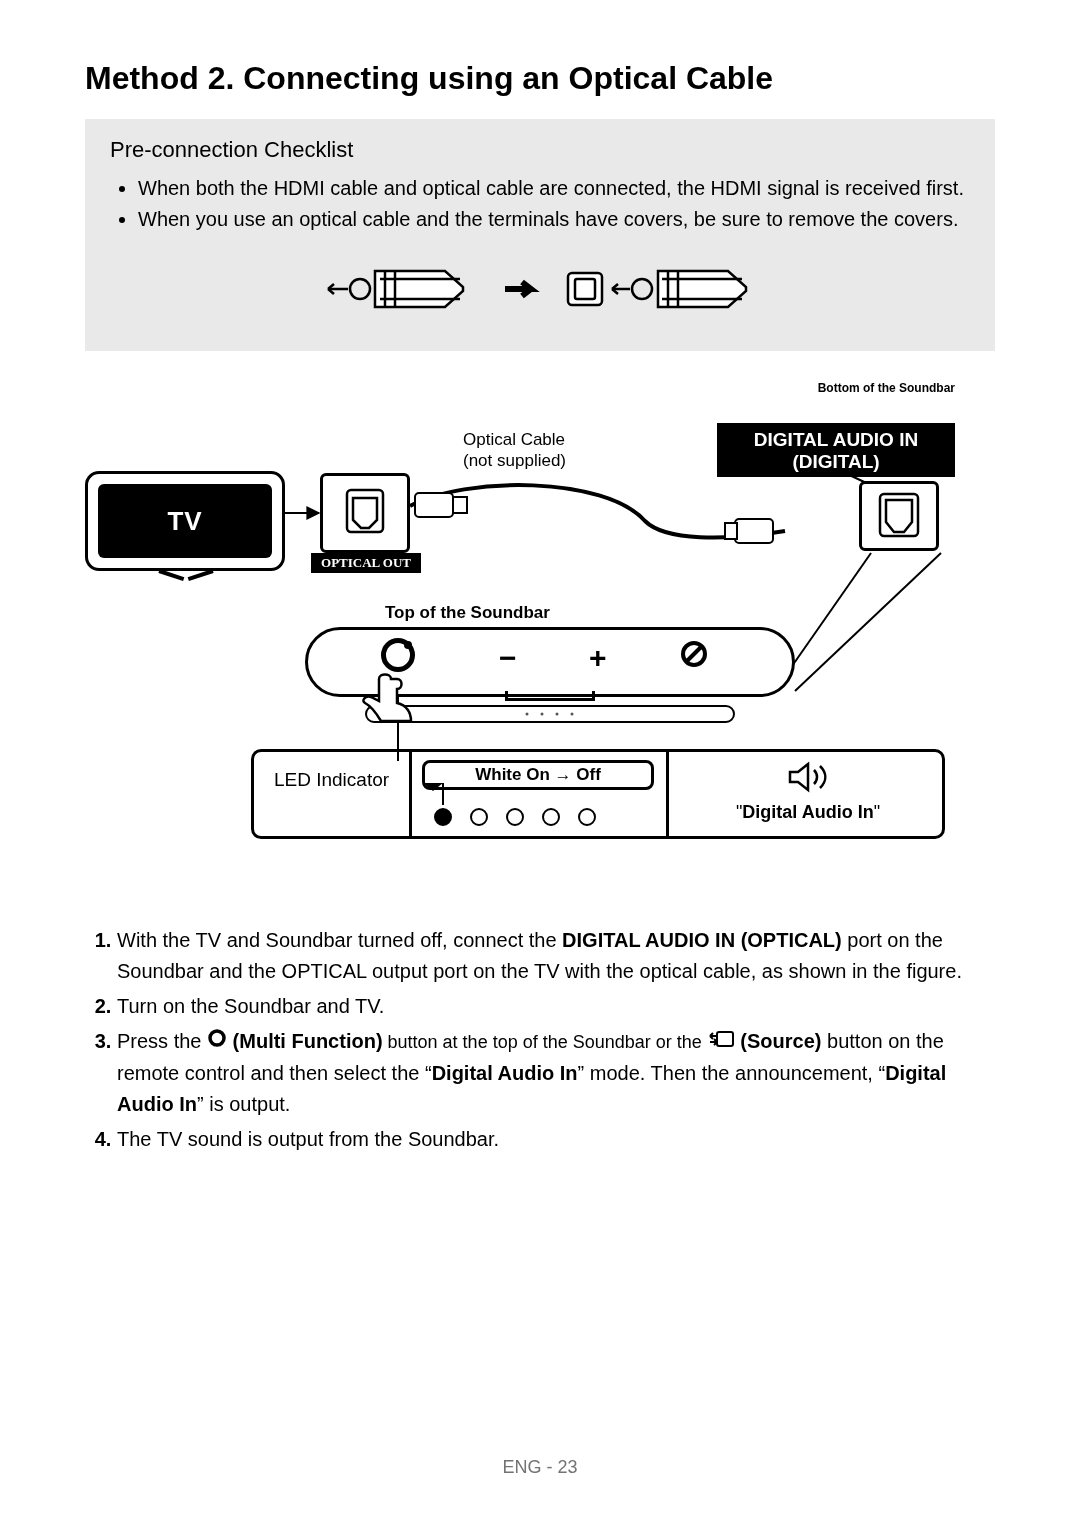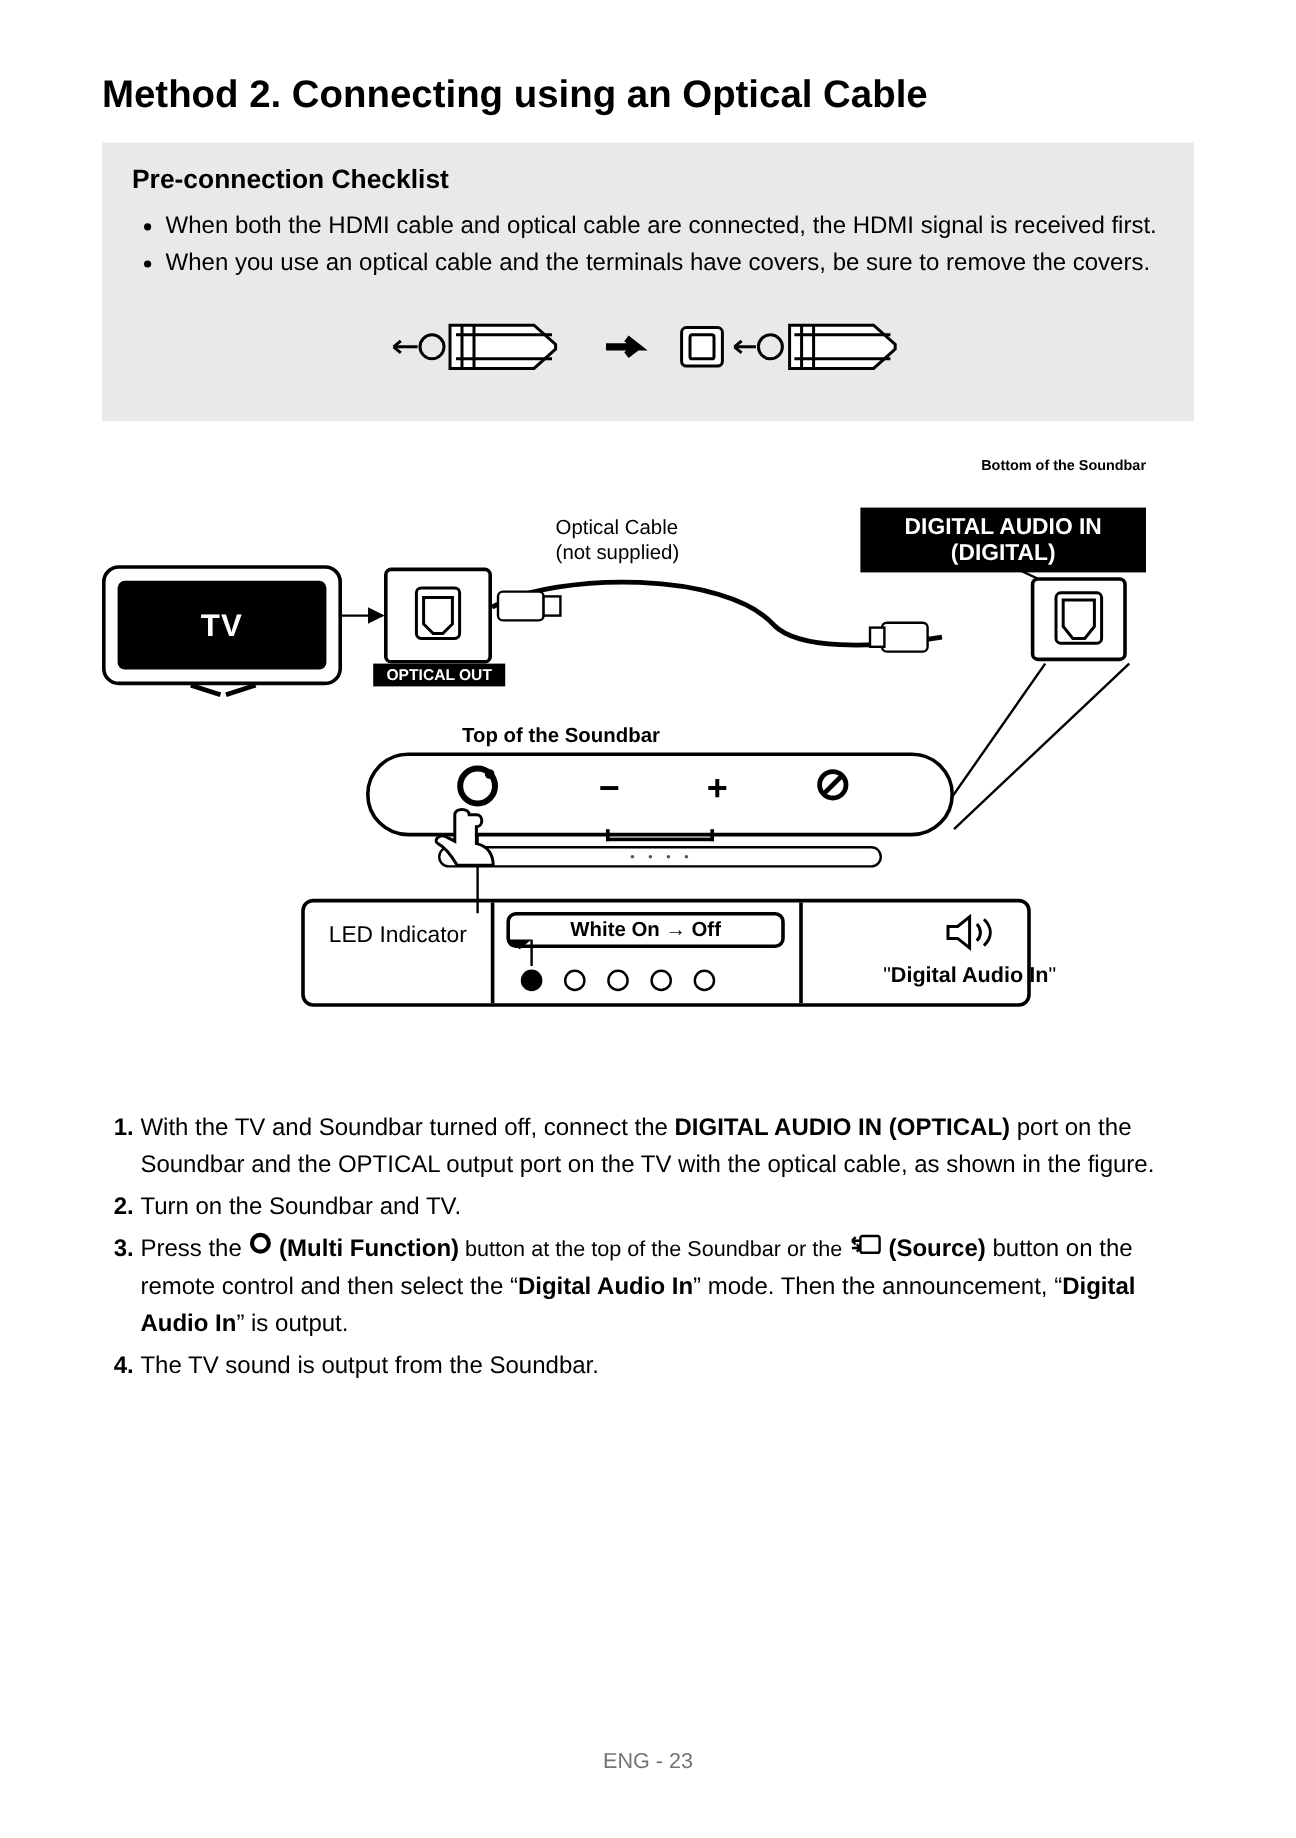--- a/index.html
+++ b/index.html
@@ -17,21 +17,21 @@
     font-weight: 700;
     margin-bottom: 22px;
   }
   .checklist-box {
     background: #e9e9e9;
     padding: 18px 25px 22px 25px;
     margin-bottom: 30px;
   }
   .checklist-title {
     font-size: 22px;
-    font-weight: 700;
+    font-weight: 400;
     margin-bottom: 10px;
   }
   .checklist-box ul {
     list-style: disc;
     padding-left: 28px;
   }
   .checklist-box ul li {
     font-size: 20px;
     line-height: 1.55;
   }
@@ -130,20 +130,21 @@
     position: absolute;
     left: 226px;
     top: 172px;
     width: 110px;
     background: #000;
     color: #fff;
     font-size: 13px;
     font-weight: 700;
     text-align: center;
     padding: 2px 0;
+    font-family: Liberation Serif, serif;
   }
   .digitalin-port { right: 56px; top: 100px; width: 80px; height: 70px; }
 
   .top-soundbar-label {
     position: absolute;
     left: 300px;
     top: 222px;
     font-weight: 700;
     font-size: 17px;
   }
@@ -207,21 +208,21 @@
   .finger {
     position: absolute;
     left: 272px;
     top: 292px;
   }
 
   .led-box {
     position: absolute;
     left: 166px;
     top: 368px;
-    width: 608px;
+    width: 694px;
     height: 90px;
     border: 3px solid #000;
     border-radius: 10px;
   }
   .led-box .divider1 { position:absolute; left:155px; top:0; bottom:0; width:3px; background:#000; }
   .led-box .divider2 { position:absolute; left:412px; top:0; bottom:0; width:3px; background:#000; }
   .led-label {
     position:absolute;
     left: 0; top: 16px; width:155px;
     text-align:center;

